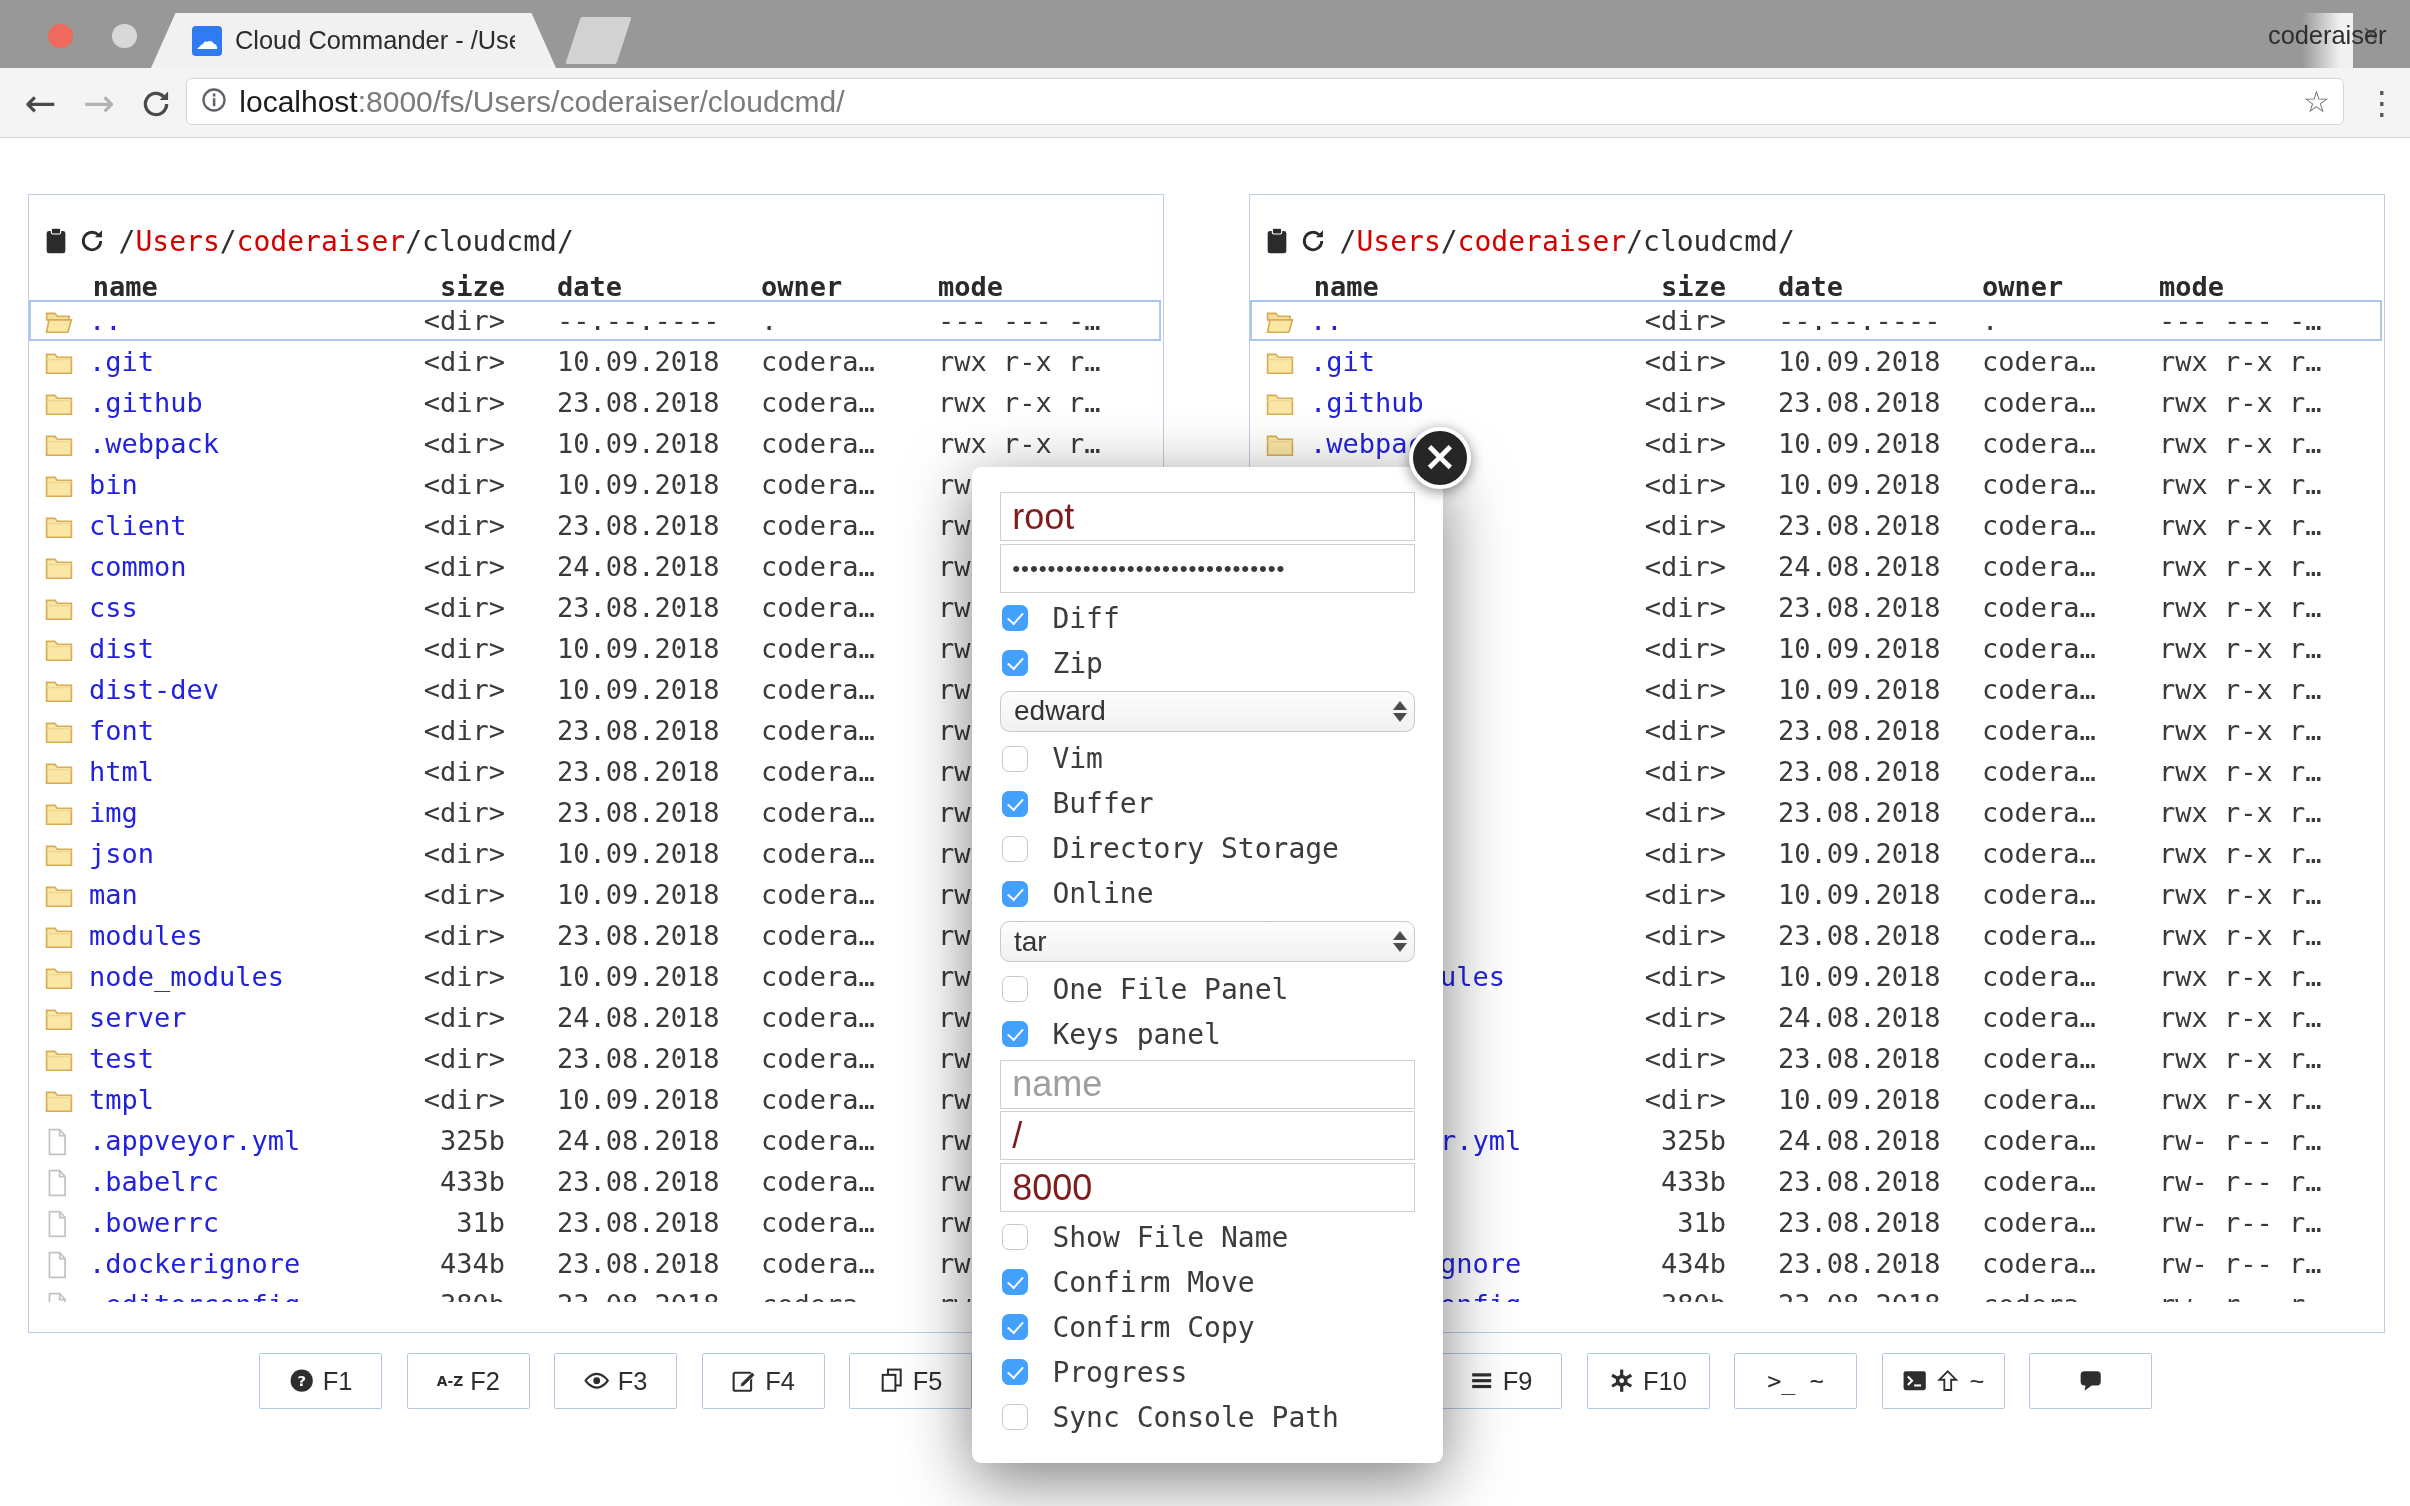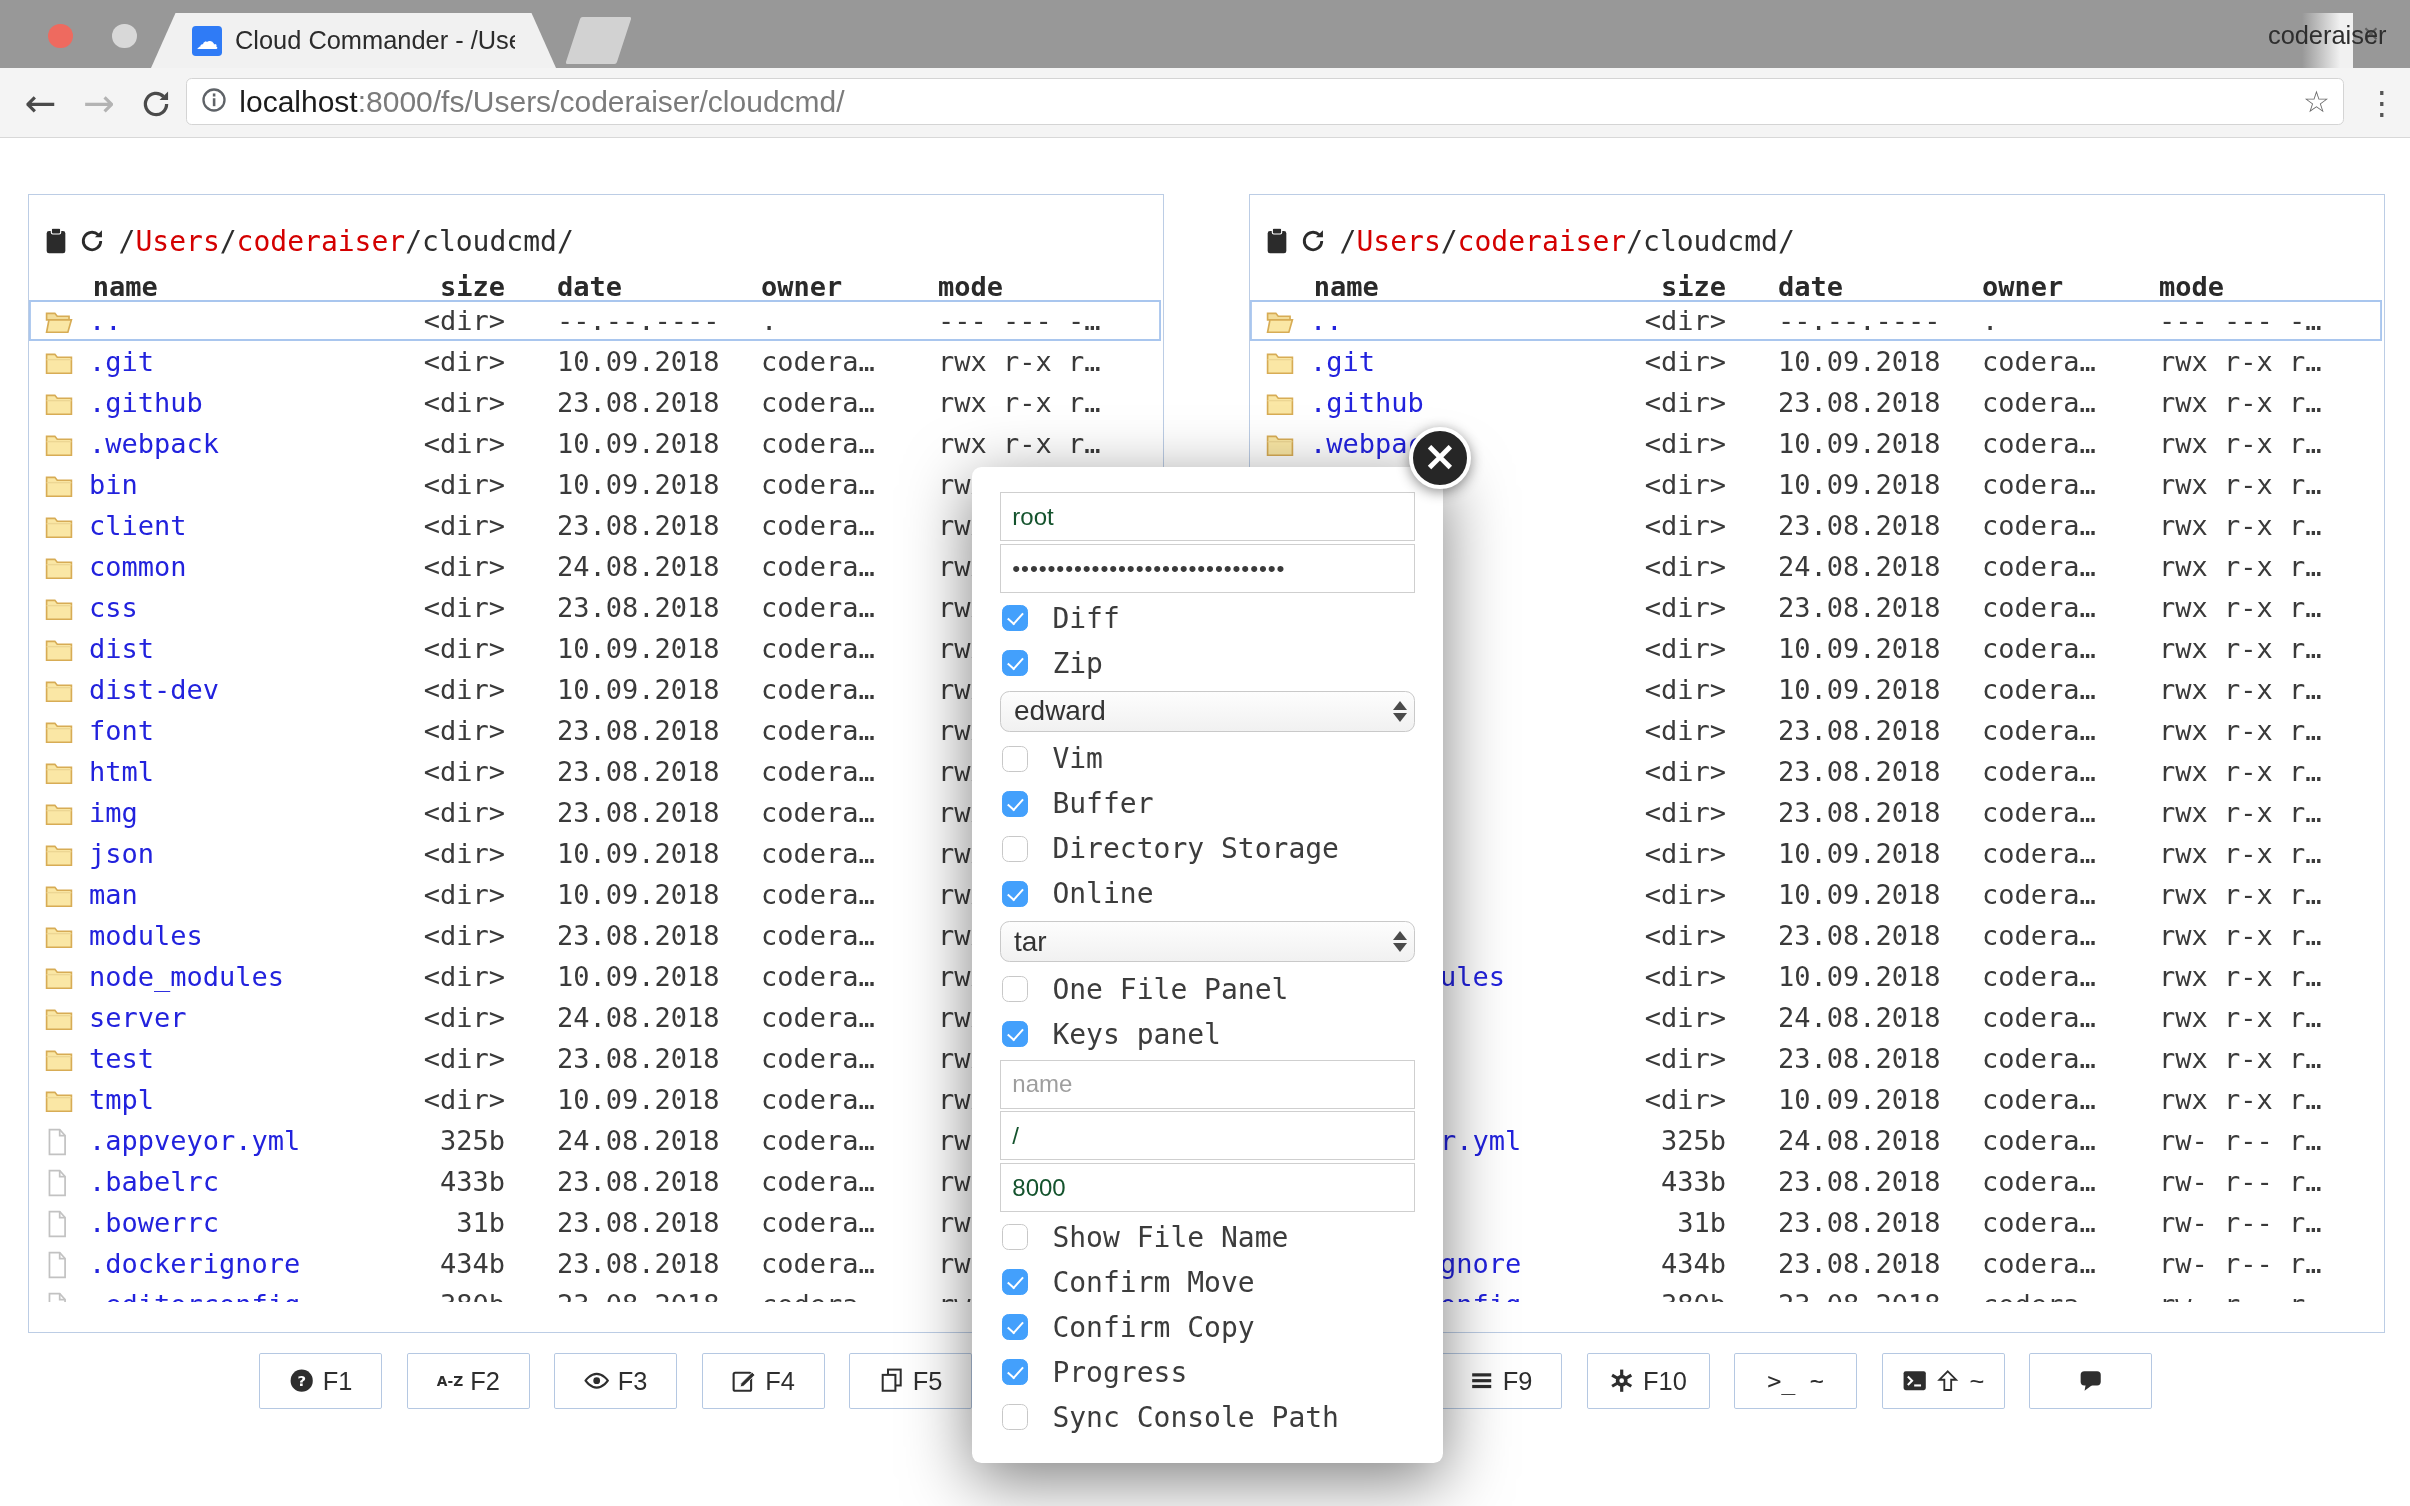--- a/index.html
+++ b/index.html
@@ -86,21 +86,21 @@
   .m-row { height:45px; display:flex; align-items:center; }
   .cb { width:26px; height:26px; border-radius:6.6px; border:1.9px solid #c8c8c8; background:#fff;
         margin-left:1.9px; position:relative; flex:0 0 26px; }
   .cb.checked { background:#43a0fc; border-color:#43a0fc; }
   .cb.checked::after { content:""; position:absolute; left:8.5px; top:2.8px; width:6.6px; height:13px;
         border:solid #fff; border-width:0 2.8px 2.8px 0; transform:rotate(42deg); }
   .cb.focused { border-color:#8ab1f2; box-shadow:0 0 0 3.8px rgba(120,165,245,.45); }
   .m-label { margin-left:24.5px; font-family:"DejaVu Sans Mono", monospace; font-size:28px; color:#3c3c3c;
              white-space:nowrap; }
   .m-input { display:block; width:100%; height:49px; margin:2.8px 0; border:1.9px solid #cfcfcf;
-             font-family:"Liberation Sans", sans-serif; font-size:24px; color:#14532d; padding:0 11.3px;
+             font-family:"Liberation Sans", sans-serif; font-size:36px; color:#7f1d1d; padding:0 11.3px;
              background:#fff; outline:none; }
   .m-input::placeholder { color:#9e9e9e; }
   .m-input.pw { font-size:22.6px; letter-spacing:0.9px; color:#3a3a3a; }
   .m-select { height:41px; margin:4.7px 0; border:1.9px solid #c9c9c9; border-radius:9.4px;
               background:linear-gradient(#fdfdfd,#f1f1f1); display:flex; align-items:center;
               padding:0 7.5px 0 13px; font-size:28px; color:#333; }
   .m-select .sel-text { flex:1; white-space:nowrap; overflow:hidden; }
   .spin { display:flex; flex-direction:column; gap:2.8px; margin-left:7.5px; }
   .spin i { width:0; height:0; border-left:7.5px solid transparent; border-right:7.5px solid transparent; }
   .spin .up { border-bottom:9.4px solid #4a4a4a; }

